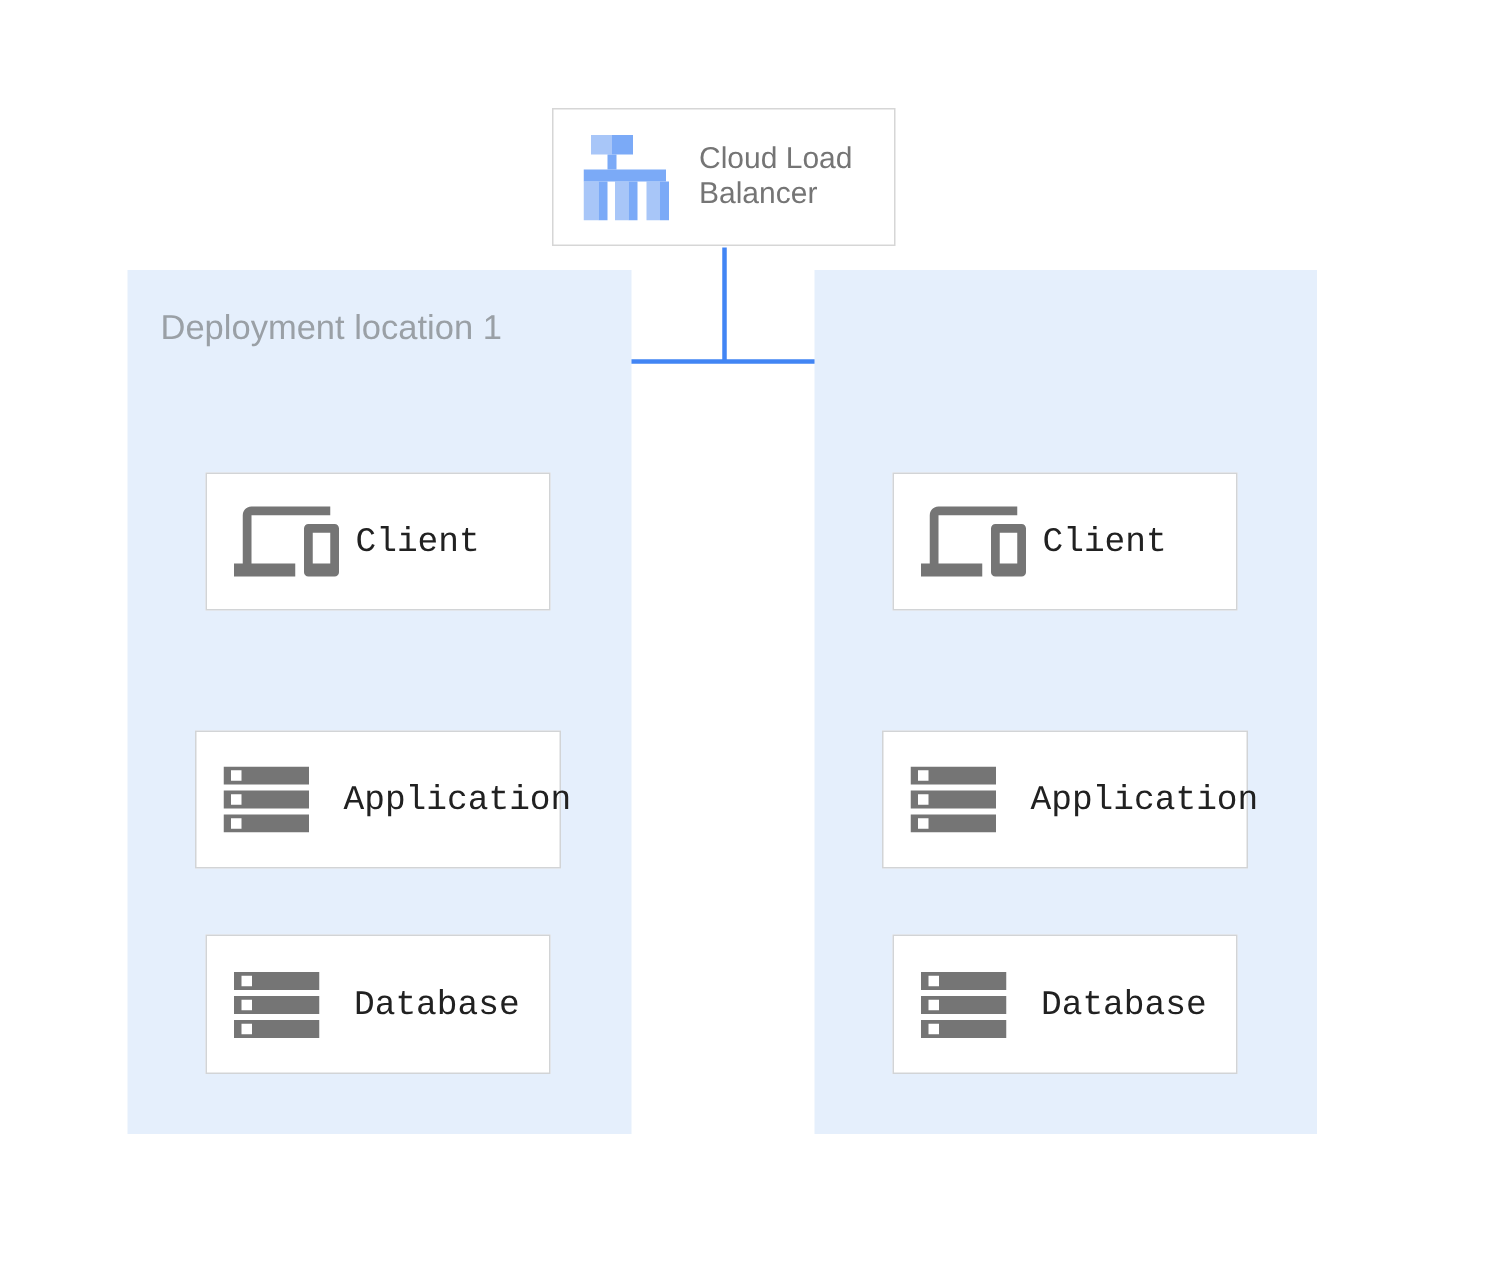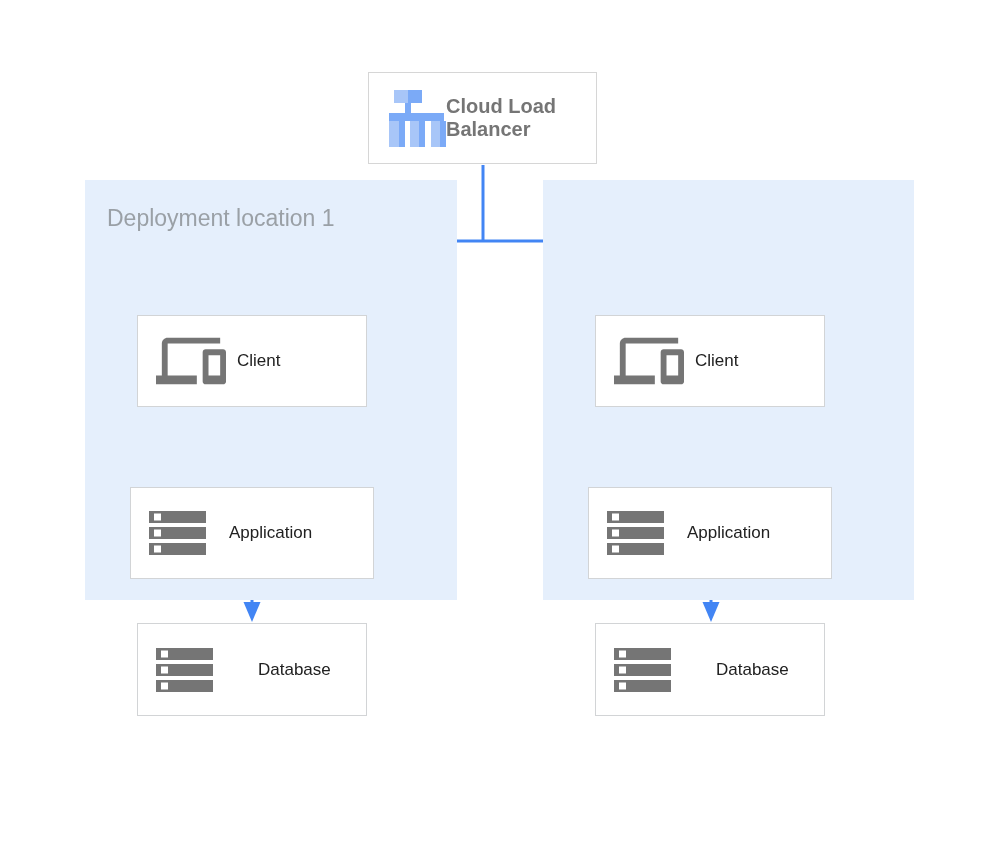--- a/index.html
+++ b/index.html
@@ -15,45 +15,45 @@
     --lb-icon-light:#a8c6f8;
     --lb-icon-medium:#7baaf7;
   }
   html,body{margin:0;padding:0;background:#fff;}
   body{font-family:"Liberation Sans","DejaVu Sans",sans-serif;}
   .canvas{
     position:relative;width:996px;height:856px;background:var(--background);
     overflow:hidden;
   }
   .connectors{position:absolute;left:0;top:0;width:996px;height:856px;pointer-events:none;}
-  .panel{position:absolute;top:180px;width:336px;height:420px;background:var(--panel-bg);padding-left:36px;}
+  .panel{position:absolute;top:180px;width:336px;height:576px;background:var(--panel-bg);}
   .panel-left{left:85px;}
   .panel-right{left:543px;width:335px;}
   .panel-label{
     position:absolute;left:22px;top:24px;font-size:23px;line-height:1.25;
     color:var(--panel-label-text);white-space:nowrap;
   }
   .node{
     position:absolute;display:flex;align-items:center;box-sizing:border-box;
     background:var(--box-bg);border:1px solid var(--box-border);padding-left:18px;
   }
   .node-client{left:52px;top:135px;width:230px;height:92px;}
   .node-application{left:45px;top:307px;width:244px;height:92px;}
-  .node-database{left:52px;top:443px;width:230px;height:93px;gap:22px;}
+  .node-database{left:52px;top:443px;width:230px;height:93px;}
   .icon-devices{width:70px;height:70px;margin-right:11px;flex:none;}
   .icon-server{width:57px;height:44px;margin-right:23px;flex:none;}
-  .node-label{font-size:17px;color:var(--node-text);white-space:nowrap;}
+  .node-label{font-size:23px;color:var(--node-text);white-space:nowrap;font-family:Liberation Mono, monospace;}
   .lb-box{
     position:absolute;left:368px;top:72px;width:229px;height:92px;box-sizing:border-box;
     background:var(--box-bg);border:1px solid #d6d6d6;display:flex;align-items:center;
     padding-left:20px;
   }
   .lb-icon{width:57px;height:57px;flex:none;}
   .lb-label{
-    width:120px;font-size:20px;line-height:23px;color:var(--muted-text);font-weight:bold;
+    margin-left:20px;width:120px;font-size:20px;line-height:23px;color:var(--muted-text);
   }
 </style>
 </head>
 <body>
 
 <div class="canvas">
 
   <svg class="connectors" viewBox="0 0 996 856" xmlns="http://www.w3.org/2000/svg">
     <g fill="none" stroke="var(--connector)" stroke-width="3" stroke-linejoin="round">
       <path d="M483 165 L483 241"></path>

